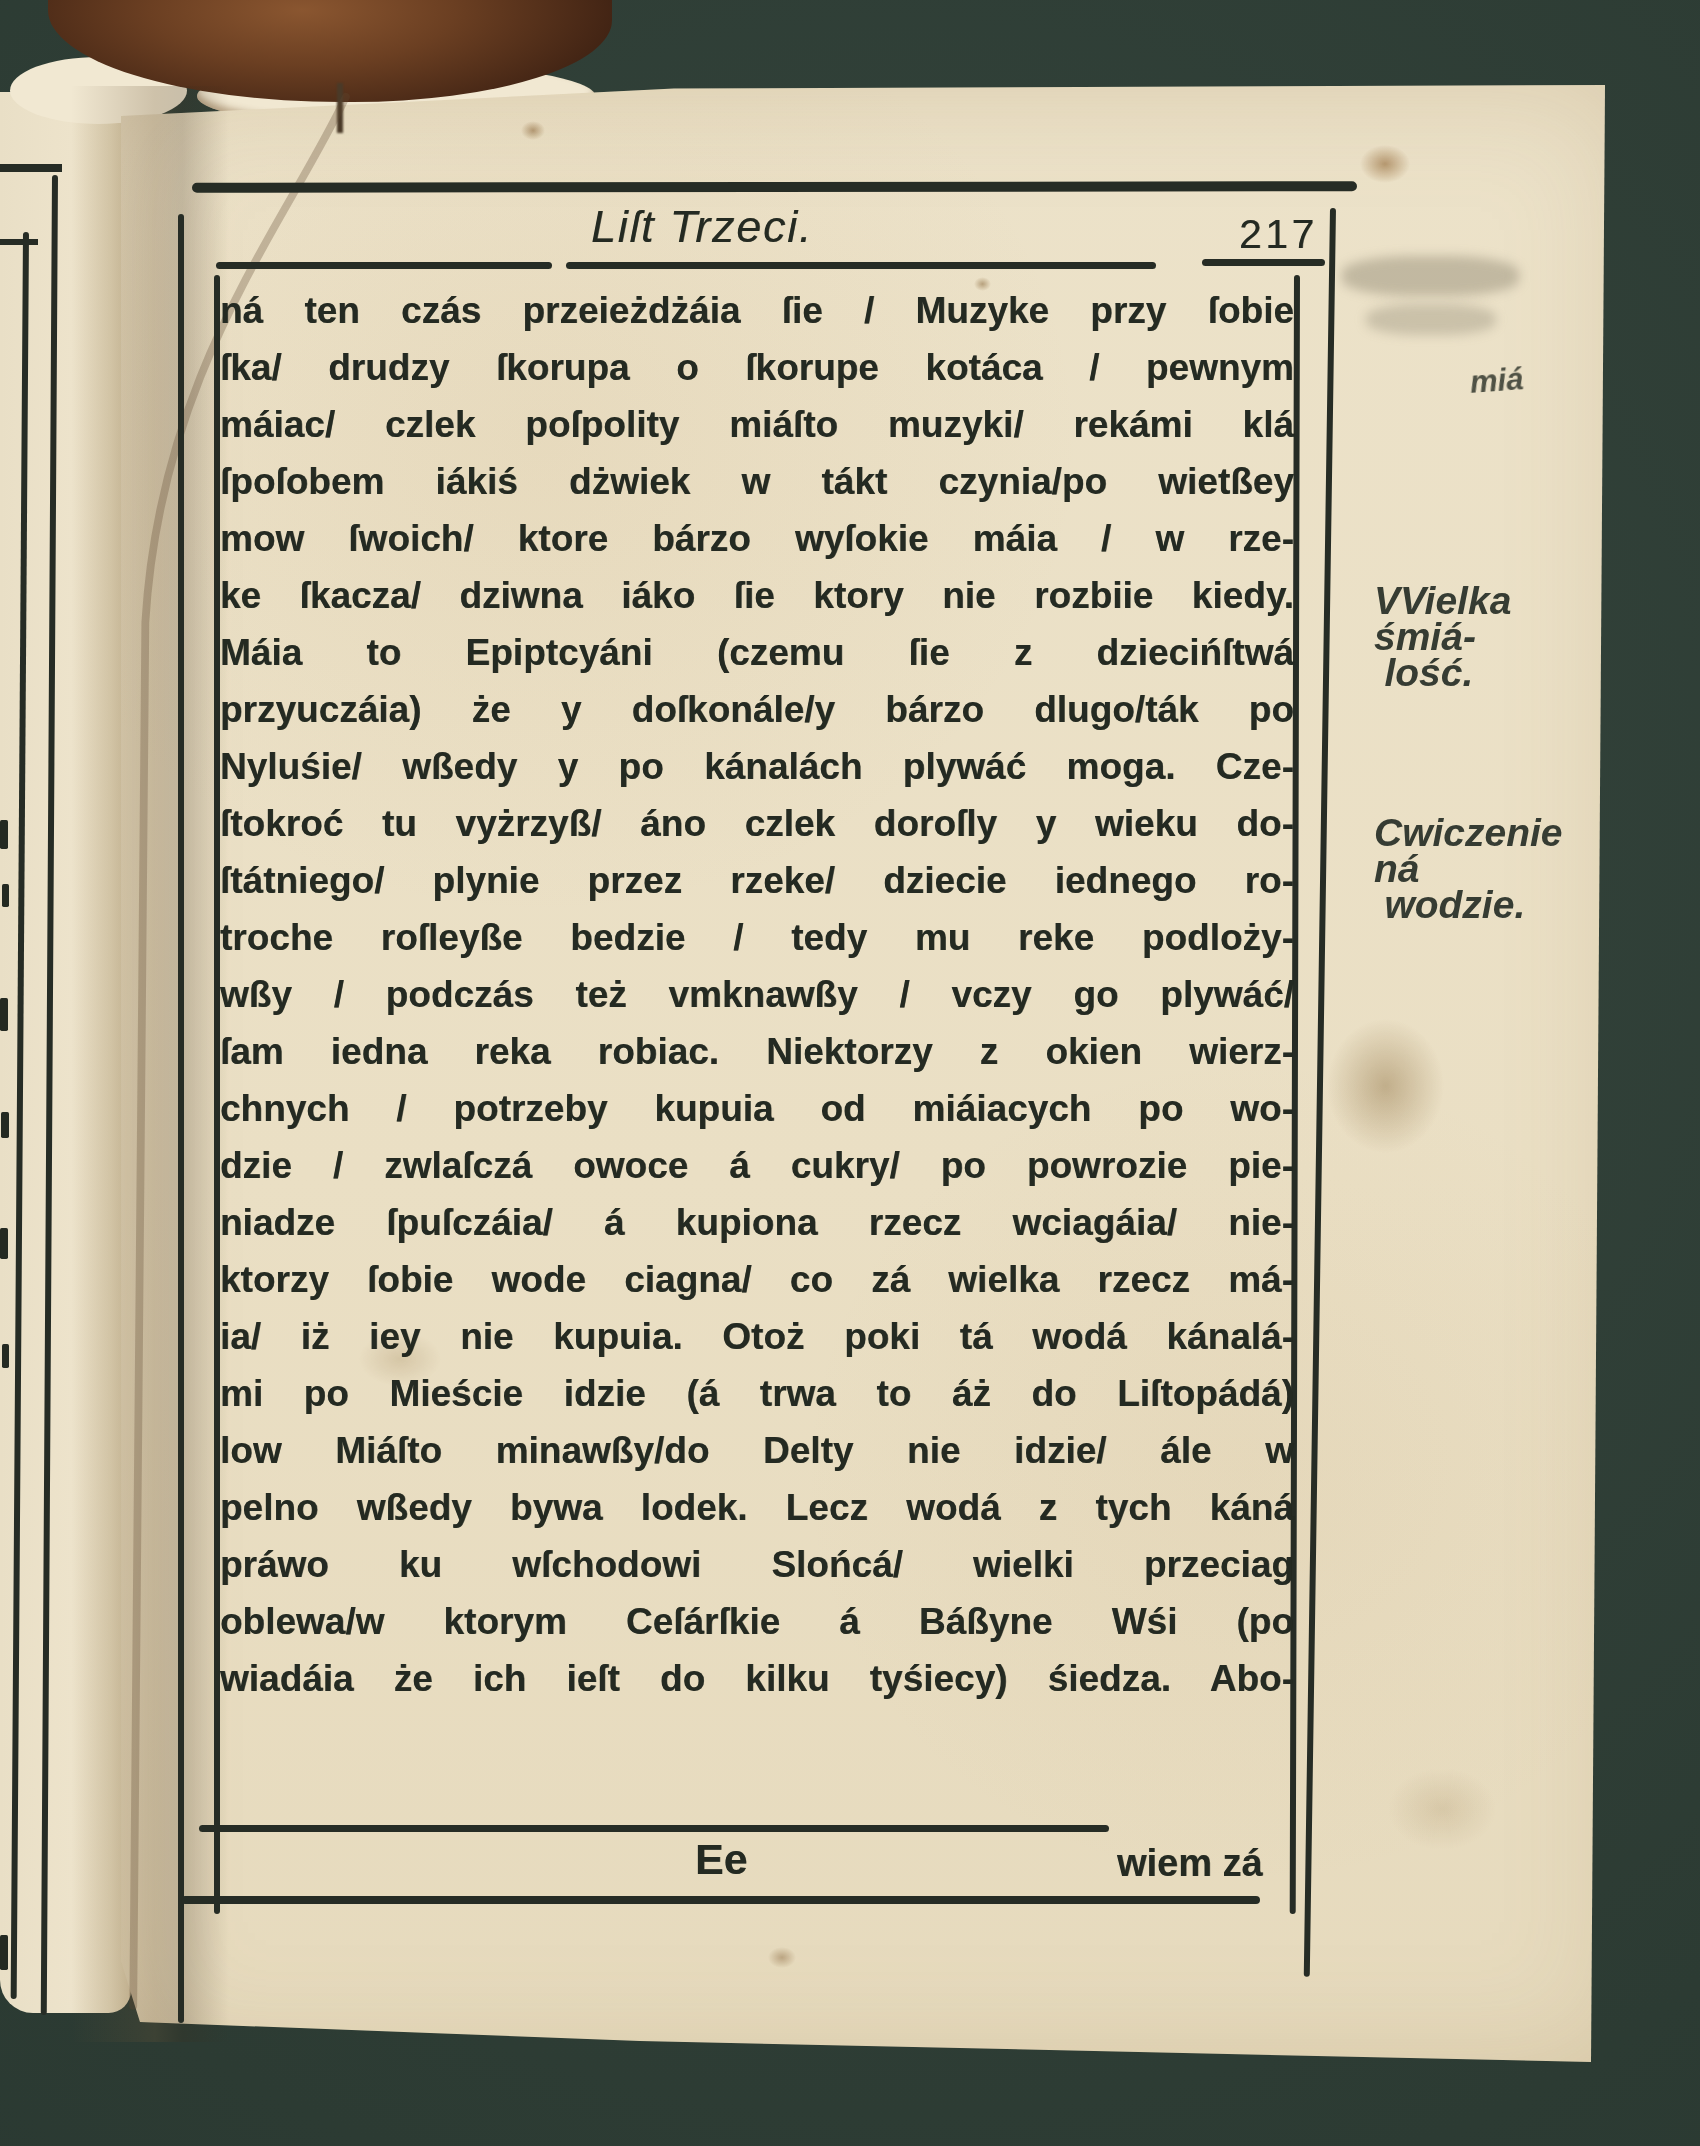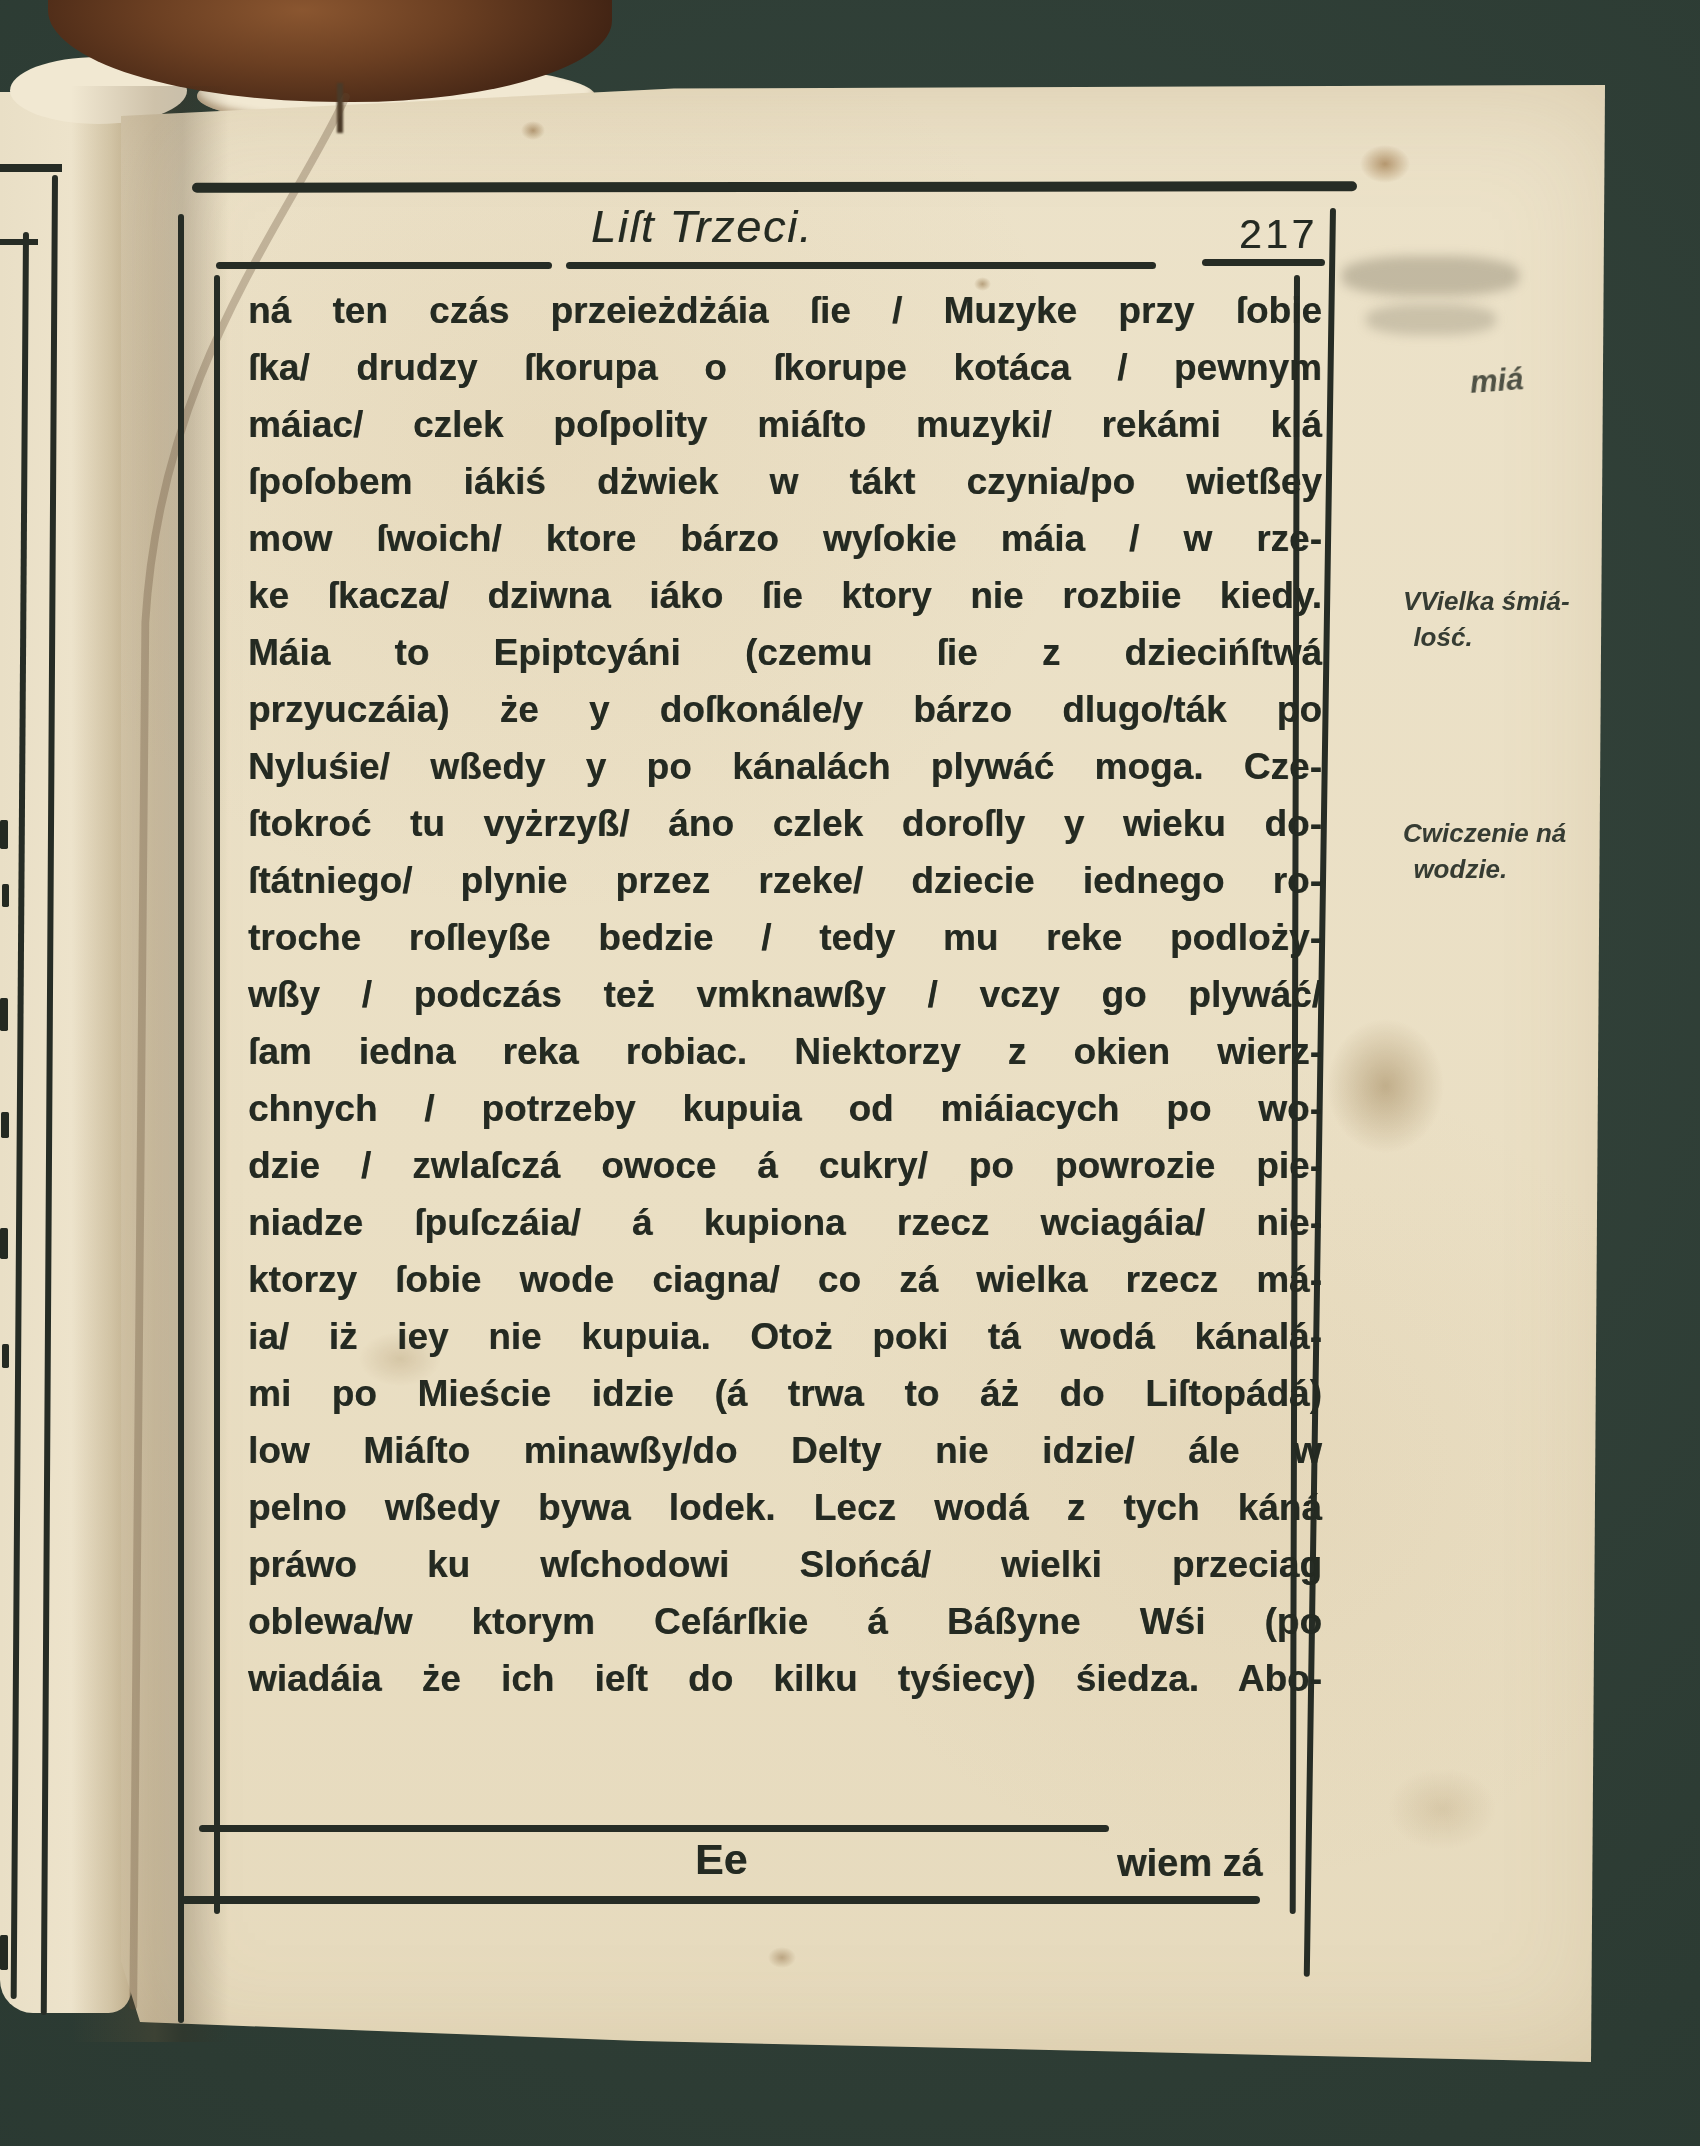--- a/index.html
+++ b/index.html
@@ -46,27 +46,27 @@
   .f-v1{left:22.5px;top:232px;width:6px;height:1767px;transform:rotate(.4deg);transform-origin:top;}
   .f-v2{left:52px;top:175px;width:6px;height:1840px;transform:rotate(.35deg);transform-origin:top;}
   .f-h1{left:0;top:164px;width:62px;height:7.8px;border-radius:0;}
   .f-h2{left:0;top:239px;width:38px;height:6px;border-radius:0;}
   
   .ink{color:#242a22;text-shadow:0.4px 0.3px 0 rgba(32,38,30,.55);}
   .running-title{position:absolute;left:591px;top:201px;z-index:9;font-style:italic;
       font-size:45px;letter-spacing:1.7px;}
   .page-num{position:absolute;left:1239px;top:211px;z-index:9;font-size:41px;letter-spacing:3.5px;}
   .textblock{position:absolute;left:220px;top:282px;width:1074px;z-index:9;font-weight:700;
-      font-size:37px;margin-left:28px;}
+      font-size:37px;}
   .tline{height:57px;line-height:57px;text-align:justify;text-align-last:justify;
       white-space:nowrap;overflow:visible;}
   .footer-sig{position:absolute;left:673px;top:1835px;z-index:9;font-weight:700;font-size:43px;margin-left:22px;}
   .catchword{position:absolute;left:1117px;top:1842px;z-index:9;font-weight:700;font-size:38px;}
-  .margin-note{position:absolute;left:1403px;width:242px;z-index:9;font-style:italic;
-      font-weight:600;font-size:26px;line-height:36px;color:#363c33;}
+  .margin-note{position:absolute;left:1374px;width:242px;z-index:9;font-style:italic;
+      font-weight:600;font-size:39px;line-height:36px;color:#363c33;}
   .margin-note .l2{padding-left:10.4px;}
   .note-1{top:583px;}
   .note-2{top:815px;}
   .ghost-frag{position:absolute;left:1470px;top:363px;z-index:9;font-style:italic;font-weight:700;
       font-size:31px;color:rgba(52,56,46,.85);transform:rotate(-4deg);filter:blur(0.6px);}
   
   .edge-bit{position:absolute;left:0;width:7.8px;background:#242a22;z-index:8;border-radius:1.7px;}
   
   .stain{position:absolute;border-radius:50%;z-index:10;mix-blend-mode:multiply;pointer-events:none;}
   .s1{left:1327px;top:1019px;width:117px;height:134px;background:radial-gradient(closest-side,rgba(138,108,58,.38),transparent);}

